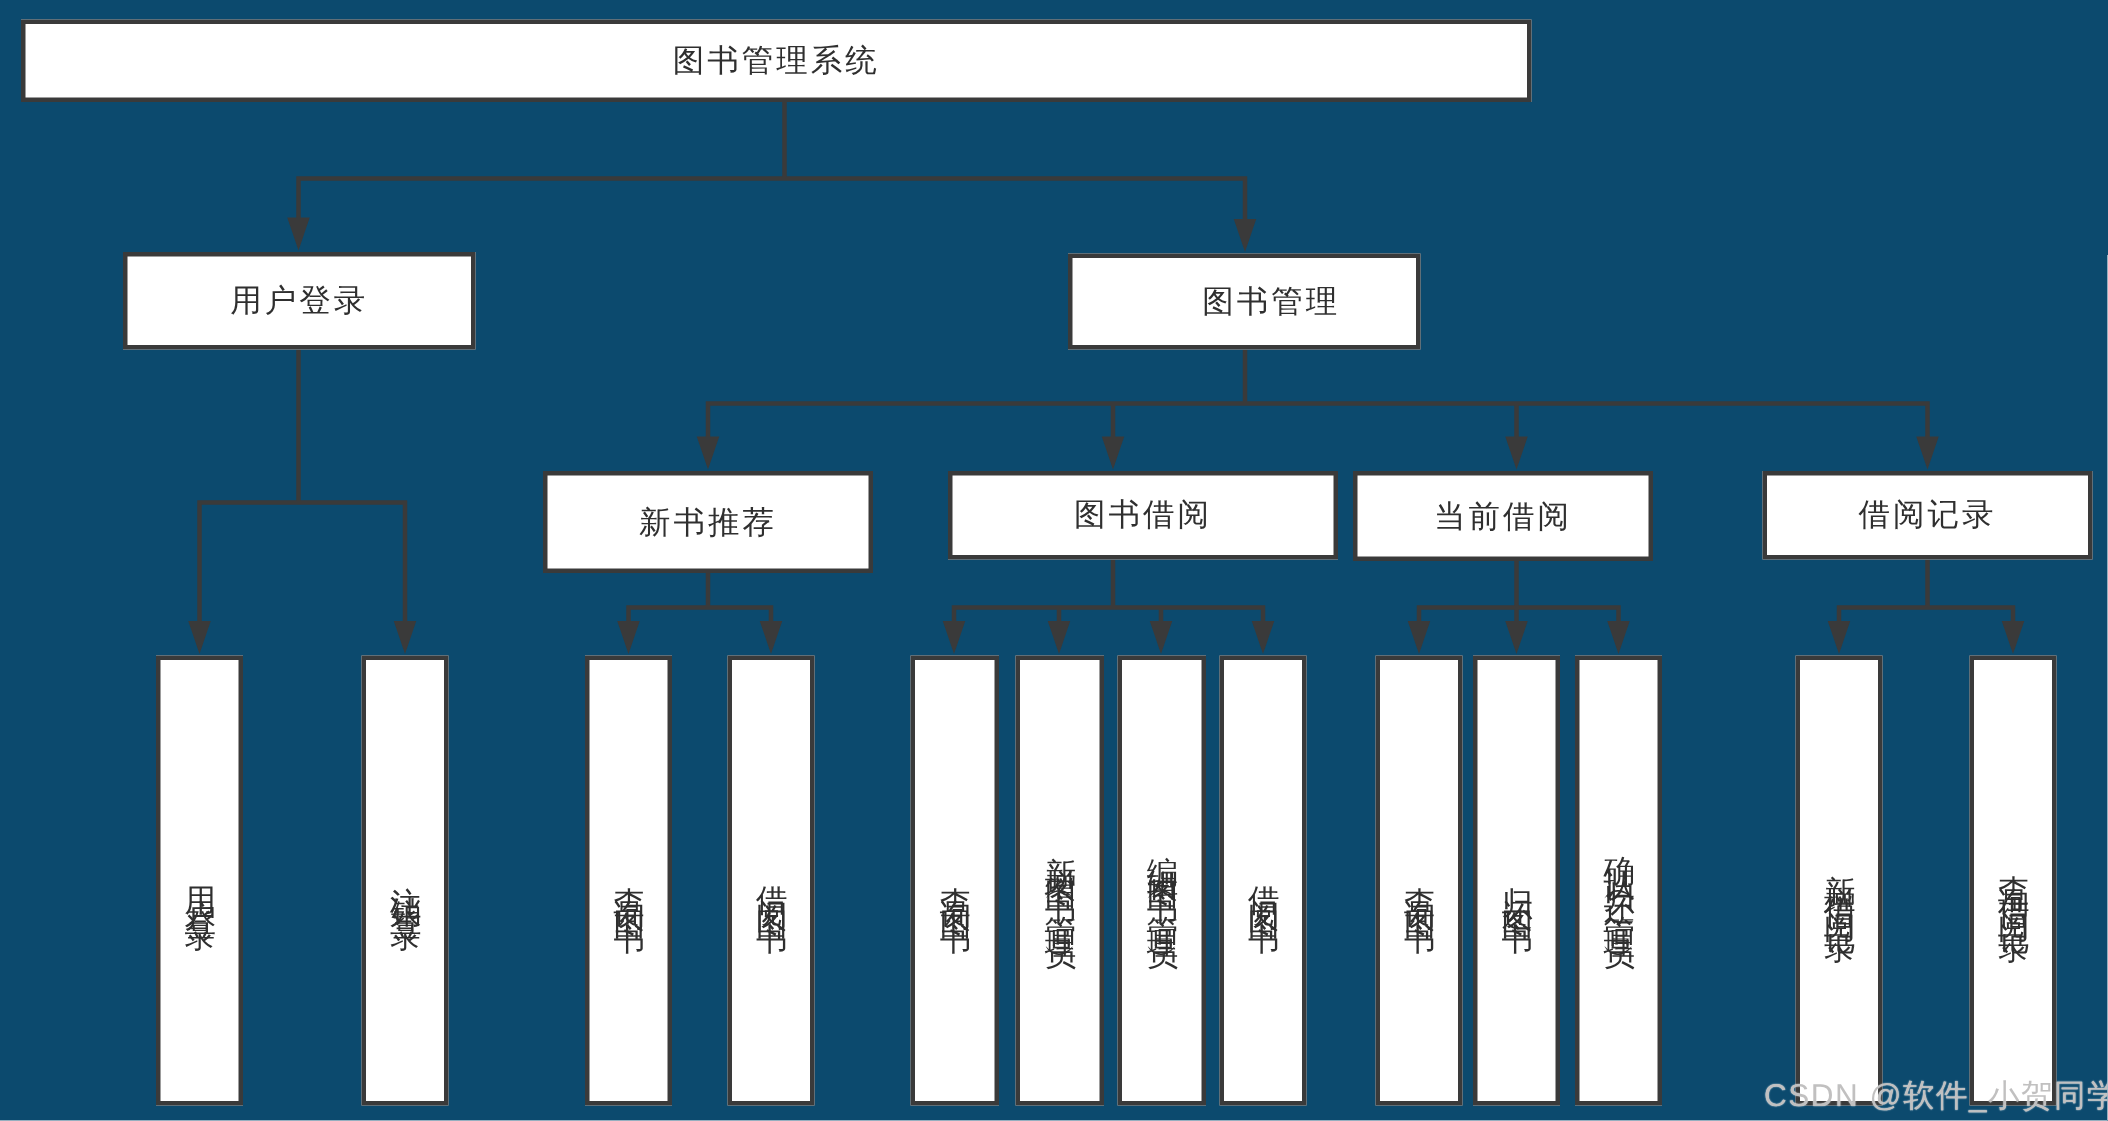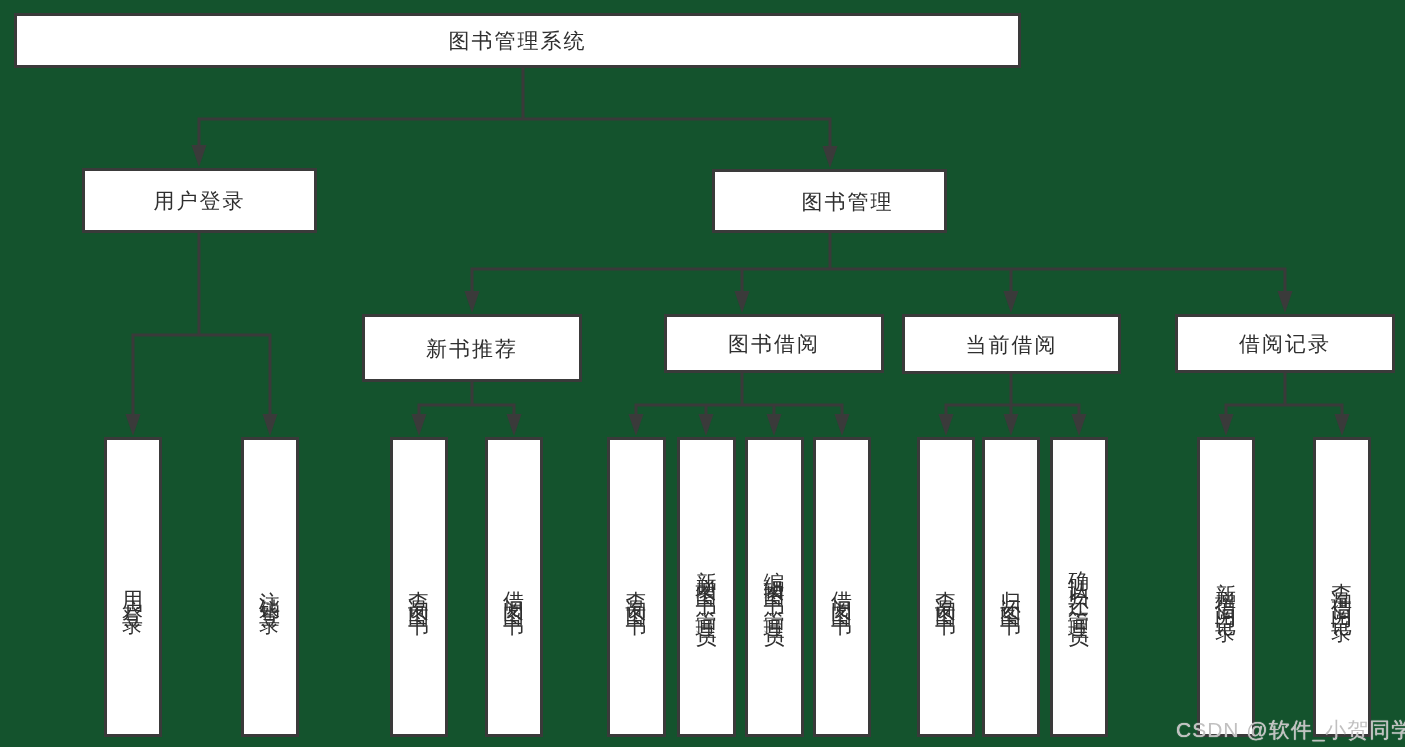--- a/index.html
+++ b/index.html
@@ -1,17 +1,17 @@
 <!DOCTYPE html>
 <html><head>
 <meta charset="utf-8">
 <style>
   html,body{margin:0;padding:0;background:#ffffff;}
   .canvas{
-    position:relative;width:1405px;height:747px;background:#14532d;
+    position:relative;width:1405px;height:747px;background:#0c4a6e;
     font-family:"Liberation Sans", sans-serif;overflow:hidden;
   }
   .node{
     position:absolute;box-sizing:border-box;border:3px solid #3a3a3a;background:#ffffff;
     display:flex;align-items:center;justify-content:center;
     color:#2f2f2f;font-size:21px;letter-spacing:2px;line-height:1;z-index:2;
   }
   .vnode{
     writing-mode:vertical-lr;text-orientation:mixed;
     letter-spacing:8px;line-height:1;padding-top:6px;
@@ -67,22 +67,22 @@
         <polygon points="1334.5,414 1349.5,414 1342,436"></polygon>
       </g>
   </svg>
 
   <div class="node" style="left:14px;top:13px;width:1007px;height:55px;">图书管理系统</div>
 
   <div class="node" style="left:82px;top:168px;width:235px;height:65px;">用户登录</div>
   <div class="node" style="left:712px;top:169px;width:235px;height:64px;padding-left:36px;">图书管理</div>
 
   <div class="node" style="left:362px;top:314px;width:220px;height:68px;">新书推荐</div>
-  <div class="node" style="left:664px;top:314px;width:220px;height:59px;">图书借阅</div>
-  <div class="node" style="left:902px;top:314px;width:219px;height:60px;">当前借阅</div>
+  <div class="node" style="left:632px;top:314px;width:260px;height:59px;">图书借阅</div>
+  <div class="node" style="left:902px;top:314px;width:200px;height:60px;">当前借阅</div>
   <div class="node" style="left:1175px;top:314px;width:220px;height:59px;">借阅记录</div>
 
   <div class="node vnode" style="left:104px;top:437px;width:58px;height:300px;">用户登录</div>
   <div class="node vnode" style="left:241px;top:437px;width:58px;height:300px;">注销登录</div>
 
   <div class="node vnode" style="left:390px;top:437px;width:58px;height:300px;">查询图书</div>
   <div class="node vnode" style="left:485px;top:437px;width:58px;height:300px;">借阅图书</div>
 
   <div class="node vnode" style="left:607px;top:437px;width:59px;height:300px;">查询图书</div>
   <div class="node vnode" style="left:677px;top:437px;width:59px;height:300px;">新增图书（管理员）</div>

